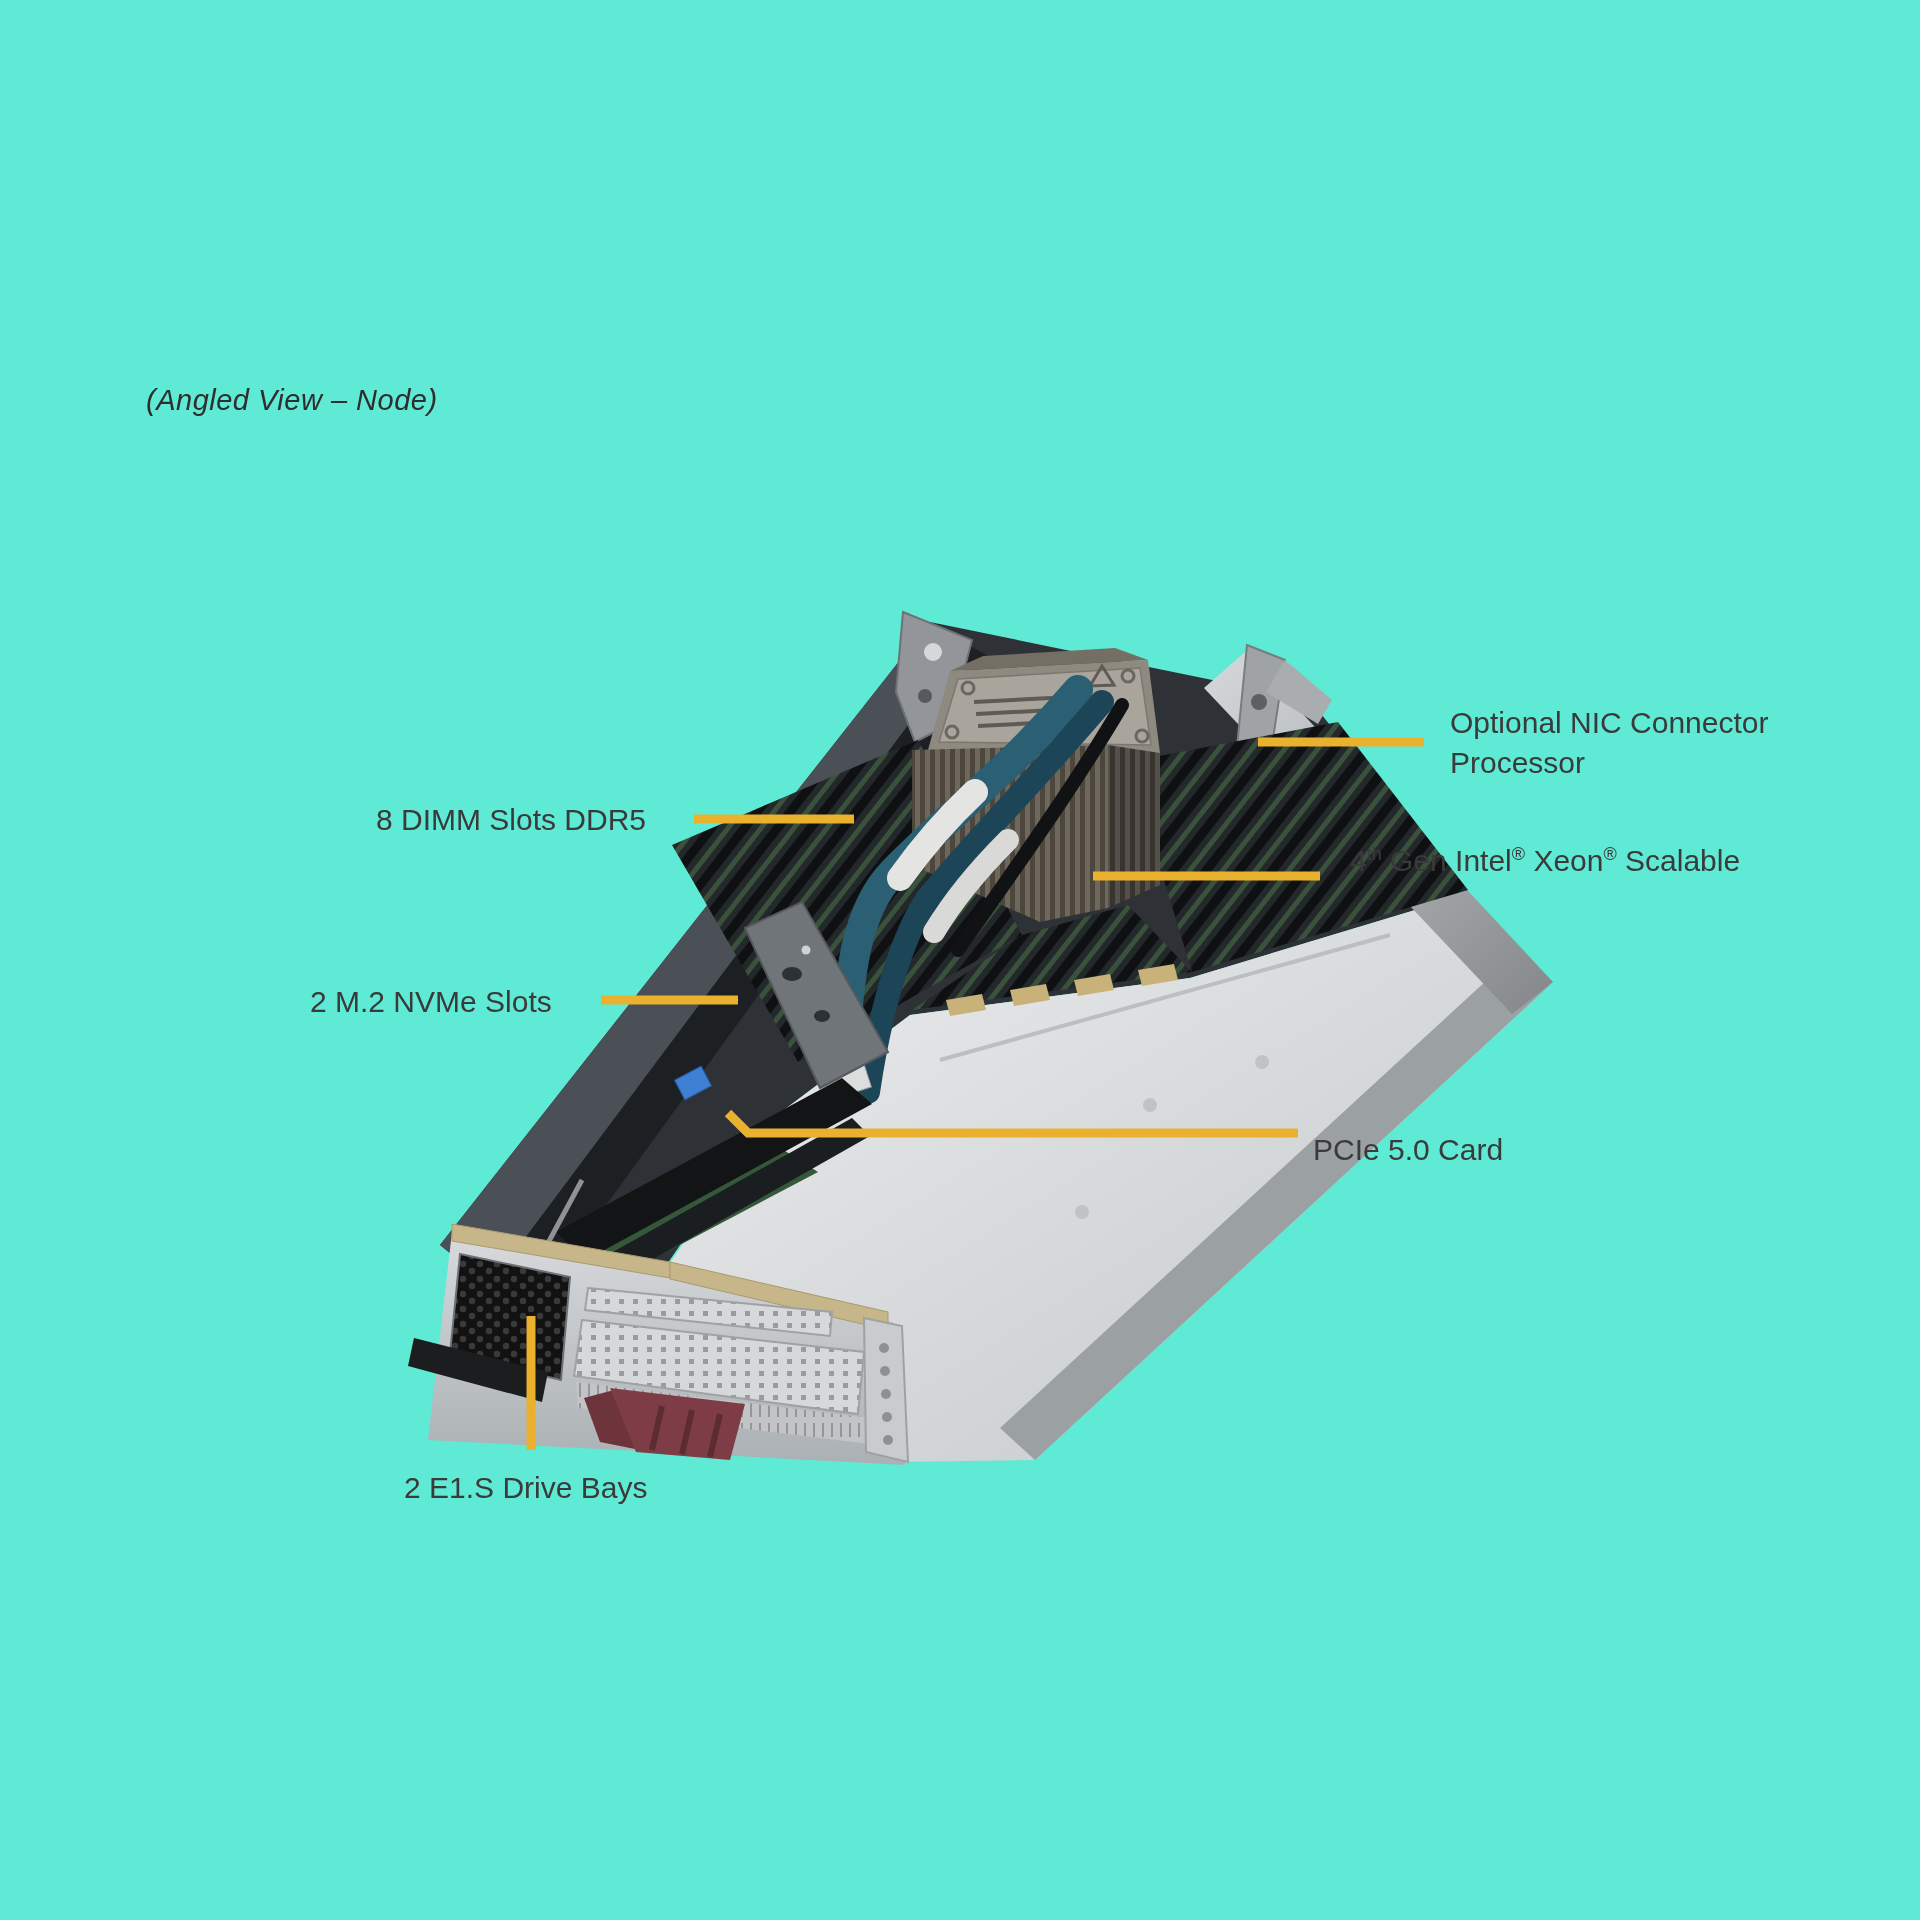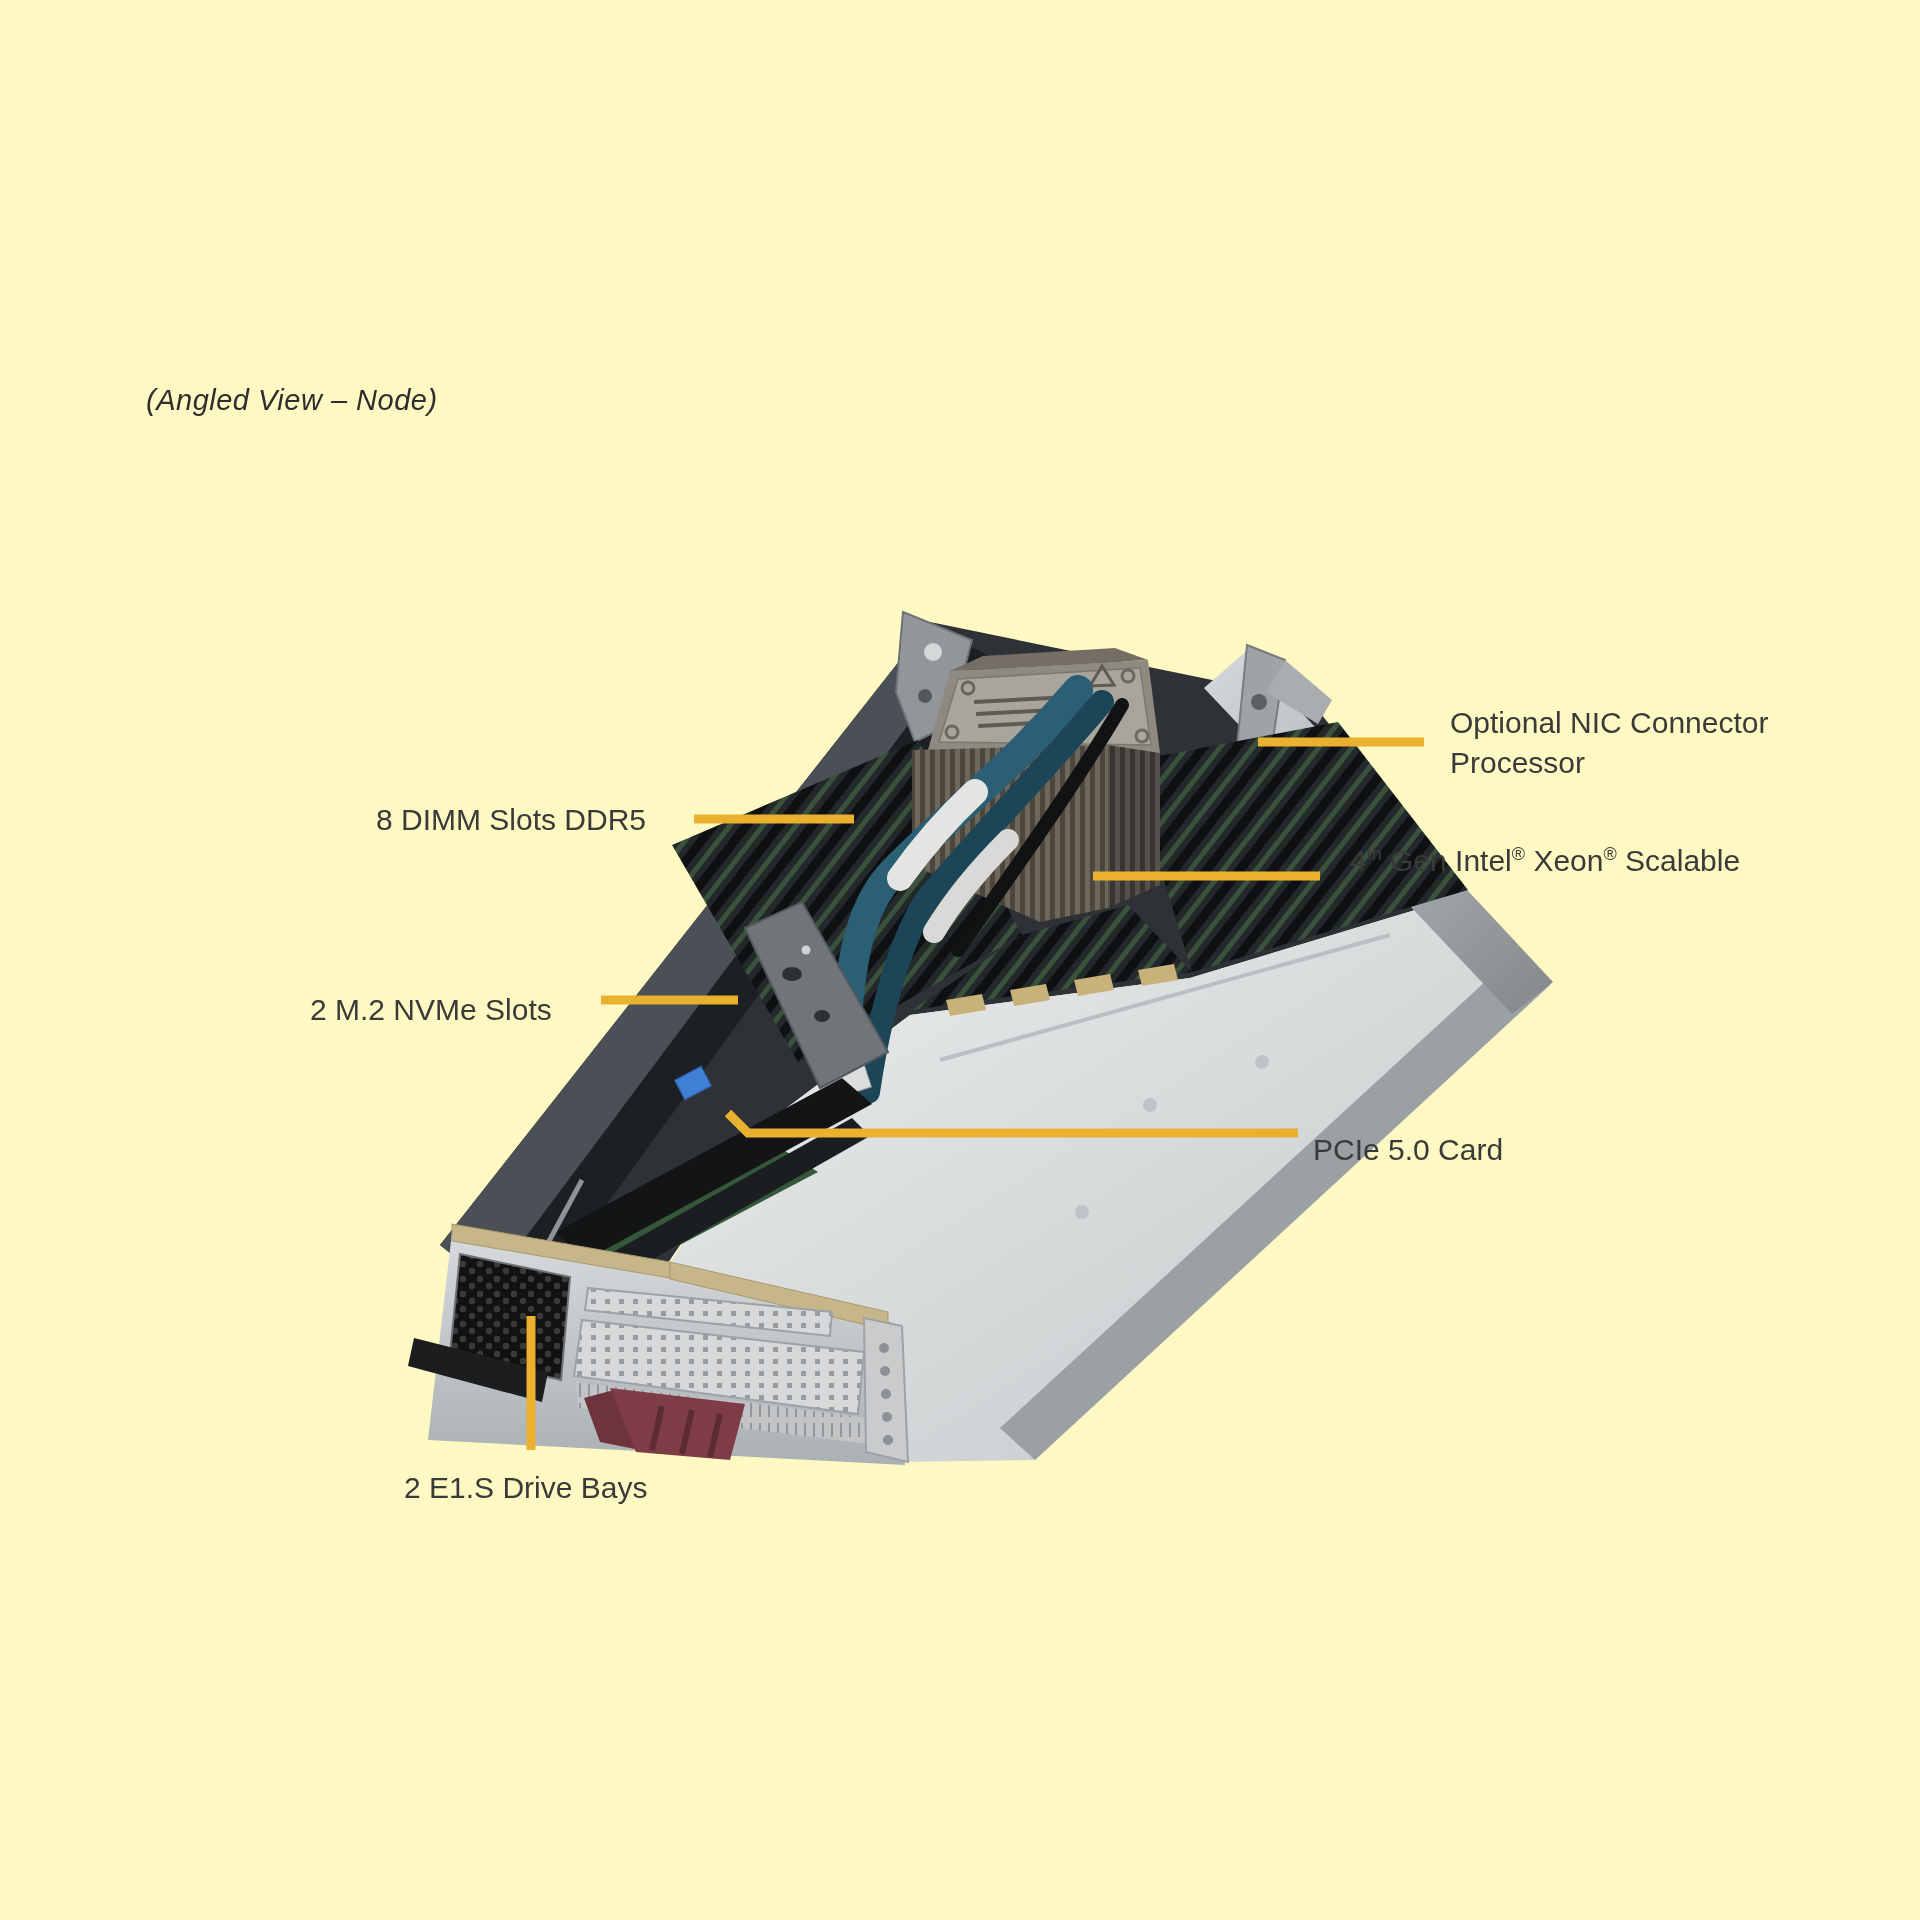--- a/index.html
+++ b/index.html
@@ -1,28 +1,28 @@
 <!DOCTYPE html>
 <html><head>
 <meta charset="utf-8">
 <style>
   html,body{margin:0;padding:0;background:#ffffff;}
   .canvas{
-    position:relative;width:1920px;height:1920px;background:#fef9c3;overflow:hidden;
+    position:relative;width:1920px;height:1920px;background:#5eead4;overflow:hidden;
     font-family:"Liberation Sans","DejaVu Sans",sans-serif;color:#3a3a3a;
   }
   .scene{position:absolute;left:0;top:0;width:1920px;height:1920px;}
   .caption{
     position:absolute;left:146px;top:384px;font-size:29px;font-style:italic;
     color:#2e2e2e;letter-spacing:.5px;white-space:nowrap;
   }
   .callout{position:absolute;font-size:30px;color:#3a3a3a;white-space:nowrap;line-height:40px;}
   .callout sup{font-size:18px;line-height:0;text-align:right;}
   #lbl-dimm{left:376px;top:800px;}
-  #lbl-m2{left:310px;top:982px;margin-top:8px;}
+  #lbl-m2{left:310px;top:982px;}
   #lbl-nic{left:1450px;top:703px;}
   #lbl-xeon{left:1350px;top:840px;line-height:42px;}
   #lbl-pcie{left:1313px;top:1130px;}
   #lbl-e1s{left:404px;top:1468px;}
 </style>
 </head>
 <body>
 
 <div class="canvas">
 

